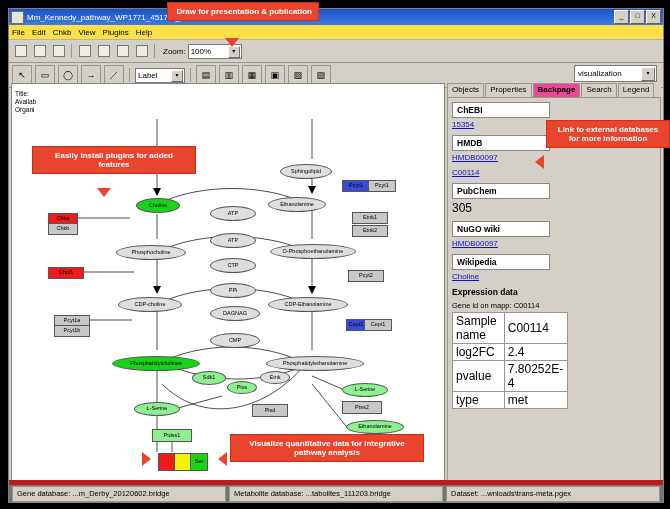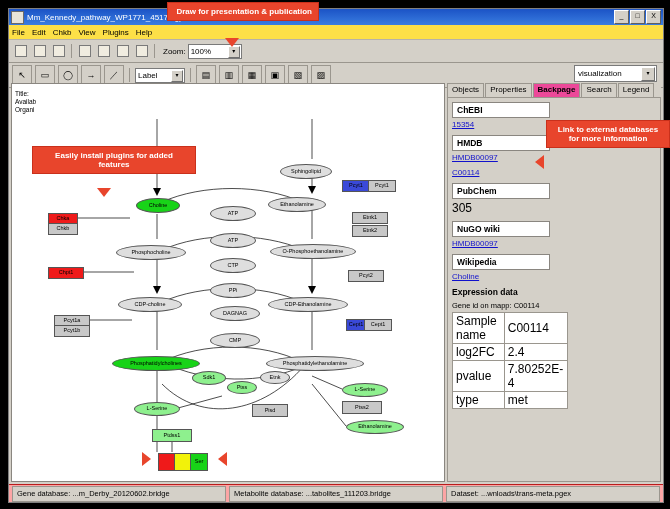--- a/index.html
+++ b/index.html
@@ -37,21 +37,21 @@
   .tab.active{background:#ec4899;font-weight:bold;}
   .sidepanel{flex:1;background:#d4d0c8;border:1px solid #9a968e;padding:4px;overflow:hidden;font-size:8px;}
   .dbbox{background:#fff;border:1px solid #8a8680;padding:2px 4px;font-weight:bold;font-size:8.5px;margin-bottom:2px;width:88px;}
   .dblink{color:#1111cc;text-decoration:underline;font-size:8px;margin-bottom:6px;display:block;}
   .dbplain{font-size:12px;margin-bottom:6px;}
   .exprhdr{font-weight:bold;font-size:8.5px;margin:4px 0 4px 0;}
   .geneid{font-size:7.5px;margin-bottom:2px;}
   table.expr{border-collapse:collapse;font-size:12px;width:116px;}
   table.expr td{border:1px solid #9a968e;background:#fff;padding:1px 3px;height:11px;}
   
-  .status{position:absolute;left:0;right:0;bottom:0;height:17px;background:#fca5a5;border-top:1px solid #b91c1c;display:flex;align-items:center;font-size:7.5px;padding:0 3px;gap:3px;justify-content:center;}
+  .status{position:absolute;left:0;right:0;bottom:0;height:17px;background:#737373;border-top:5px solid #b91c1c;display:flex;align-items:center;font-size:7.5px;padding:0 3px;gap:3px;justify-content:center;}
   .stbox{border:1px solid #9a968e;background:#d4d0c8;padding:1px 4px;height:12px;line-height:12px;}
   
   .canv-lbl{position:absolute;font-size:6.5px;color:#000;}
   
   .node{position:absolute;font-size:5.5px;text-align:center;line-height:1;display:flex;align-items:center;justify-content:center;border:1px solid #555;color:#000;}
   .ell{border-radius:50%;background:#dedede;}
   .rect{background:#c8c8c8;}
   .green{background:#18d318;}
   .red{background:#ef1a1a;}
   .blue{background:#3a49d8;}
@@ -302,20 +302,21 @@
             <span></span>
           </div>
           <div class="node rect green" style="left: 178px; top: 369px; width: 16px; height: 16px;">
             <span>Ser</span>
           </div>
         </div>
 
       <div class="callout small" style="left:20px;top:62px;width:150px;">Easily install plugins for added features</div>
       <div class="arrowD" style="left:85px;top:104px;"></div>
 
+      <div class="callout small" style="left:218px;top:350px;width:180px;">Visualize quantitative data  for integrative pathway analysis</div>
       <div class="arrowL" style="left:206px;top:368px;"></div>
       <div class="arrowR" style="left:130px;top:368px;"></div>
 
     </div>
 
     <div class="sidewrap">
       <div class="tabs">
         <div class="tab">Objects</div>
         <div class="tab">Properties</div>
         <div class="tab active">Backpage</div>

